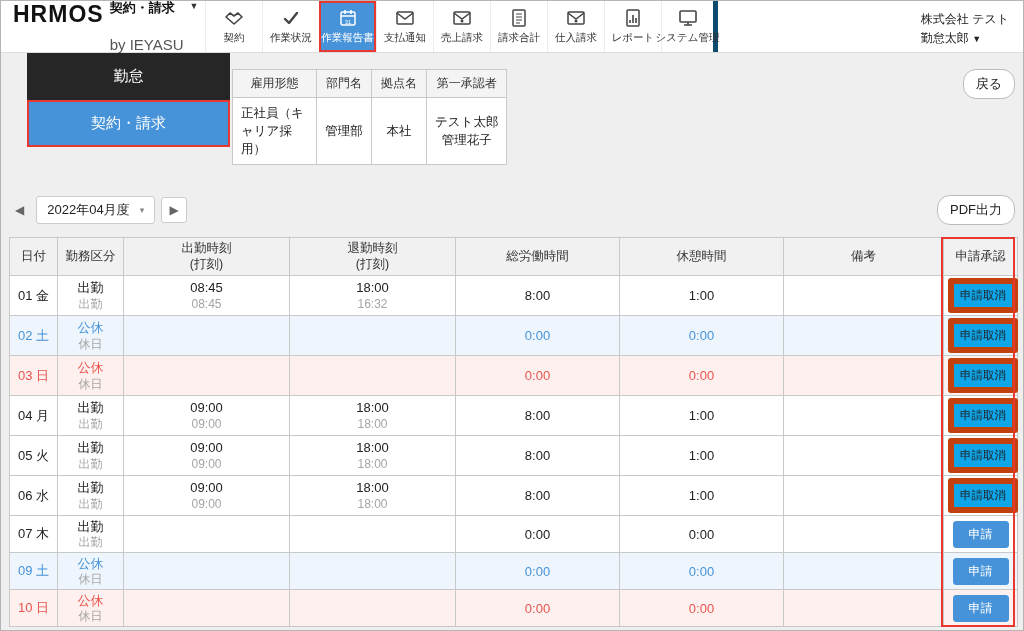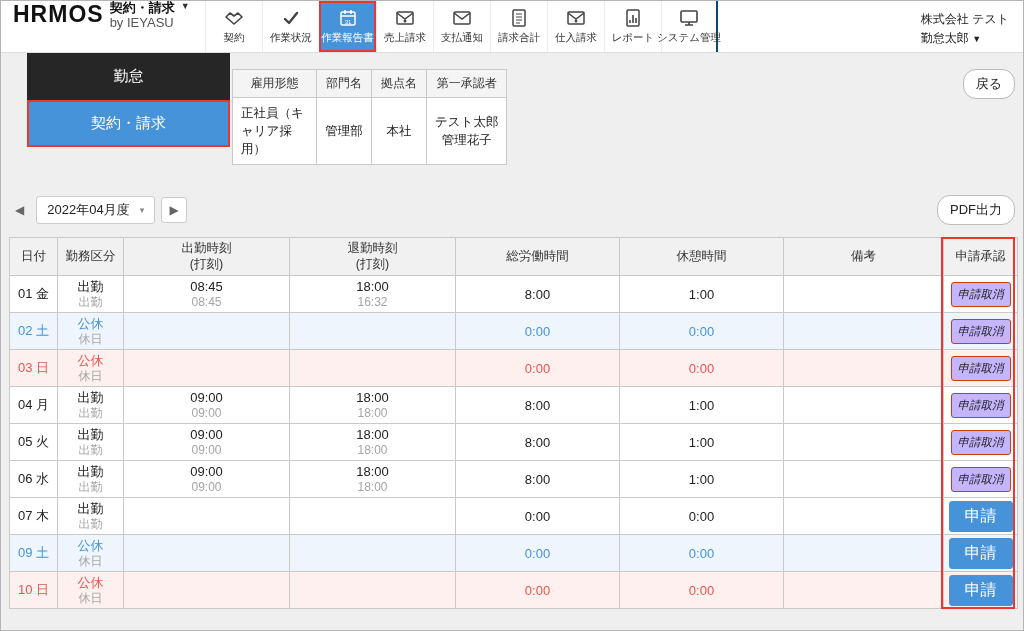--- a/index.html
+++ b/index.html
@@ -10,25 +10,25 @@
   html,body { background:#fff; }
   body { width:1024px; height:631px; font-family:"Liberation Sans","DejaVu Sans",sans-serif; overflow:hidden; }
   .app { width:1024px; height:631px; background:#efefef; border:1px solid #b5b5b5; overflow:hidden; }
 
   
   .topbar { display:flex; height:52px; background:#fff; border-bottom:1px solid #ddd; }
   .logo { width:204px; display:flex; align-items:flex-start; padding-left:12px; gap:6px; cursor:pointer; }
   .logo-hrmos { font-size:23px; font-weight:bold; letter-spacing:1px; color:#111; }
   .logo-prod { display:flex; flex-direction:column; line-height:1.15; }
   .logo-prod-name { font-size:13px; font-weight:bold; color:#111; }
-  .logo-by { font-size:13px; color:#555; }
+  .logo-by { font-size:15px; color:#555;margin-top:20px; }
   .logo-caret { font-size:9px; color:#333; }
   .topnav { display:flex; flex:1; }
   .nav-item { width:57px; display:flex; flex-direction:column; align-items:center; justify-content:center; gap:3px; border-left:1px solid #ececec; cursor:pointer; color:#444; background:#fff; }
-  .nav-item:last-child { border-right:2px solid #0c4a6e; }
+  .nav-item:last-child { border-right:5px solid #0c4a6e; }
   .nav-icon, .nav-icon svg { width:20px; height:20px; display:block; }
   .nav-label { font-size:10.5px; color:#333; white-space:nowrap; }
   .nav-item.active { background:var(--accent-blue); border:2px solid var(--highlight-red); color:#fff; }
   .nav-item.active .nav-label { color:#fff; }
   .account { margin-left:auto; padding:9px 14px 0 6px; font-size:12px; line-height:1.55; color:#222; cursor:pointer; white-space:nowrap; }
   .account .caret { font-size:9px; }
 
   
   .upper { display:flex;padding-left:26px; }
   .sidebar { width:203px; }
@@ -55,22 +55,22 @@
   .table-wrap { position:relative; margin:0 8px; }
   .main-table { width:1008px; table-layout:fixed; border-collapse:collapse; background:#fff; }
   .main-table th { background:#f1f1f1; border:1px solid #c9c9c9; font-weight:normal; font-size:12.5px; color:#333; height:38px; white-space:pre-line; line-height:1.25; text-align:center; }
   .main-table td { border:1px solid #c9c9c9; font-size:13px; text-align:center; height:37px; padding:2px 4px; background:#fff; color:#222; vertical-align:middle; }
   tr.saturday td { background:var(--saturday-bg); }
   tr.sunday td { background:var(--sunday-bg); }
   .main-line { line-height:1.25; }
   .sub-line { font-size:12px; color:var(--sub-text); line-height:1.25; }
   .text-blue { color:var(--accent-blue); }
   .text-red { color:var(--sunday-text); }
-  .btn-cancel { background:#c4b5fd; border:1px solid #c2410c; border-radius:3px; font-size:11.5px; padding:4px 6px; cursor:pointer; color:#222; white-space:nowrap;font-style:italic; }
-  .btn-apply { background:var(--accent-blue); color:#fff; border:1px solid var(--accent-blue); border-radius:3px; font-size:16px; padding:4px 15px; cursor:pointer; white-space:nowrap; }
+  .btn-cancel { background:#0ea5e9; border:6px solid #c2410c; border-radius:3px; font-size:11.5px; padding:4px 6px; cursor:pointer; color:#222; white-space:nowrap; }
+  .btn-apply { background:var(--accent-blue); color:#fff; border:1px solid var(--accent-blue); border-radius:3px; font-size:12px; padding:4px 15px; cursor:pointer; white-space:nowrap; }
   .approval-outline { position:absolute; top:0; right:0; bottom:0; width:74px; border:2px solid var(--highlight-red); pointer-events:none; }
 </style>
 </head>
 <body>
 
 <div class="app">
 
   <header class="topbar">
     <div class="logo">
       <span class="logo-hrmos">HRMOS</span>
@@ -105,33 +105,33 @@
               <text x="10" y="15.5" font-size="6" text-anchor="middle" fill="currentColor">31</text>
             </svg>
           </span>
           <span class="nav-label">作業報告書</span>
         </div>
         <div class="nav-item">
           <span class="nav-icon">
             <svg viewBox="0 0 20 20">
               <rect x="2" y="4" width="16" height="12" rx="1" fill="none" stroke="currentColor" stroke-width="1.5"></rect>
               <path d="M2 5l8 6 8-6" fill="none" stroke="currentColor" stroke-width="1.5"></path>
-              <circle cx="10" cy="13" r="1.5" fill="currentColor"></circle>
-            </svg>
-          </span>
-          <span class="nav-label">売上請求</span>
+            </svg>
+          </span>
+          <span class="nav-label">支払通知</span>
         </div>
         <div class="nav-item">
           <span class="nav-icon">
             <svg viewBox="0 0 20 20">
               <rect x="2" y="4" width="16" height="12" rx="1" fill="none" stroke="currentColor" stroke-width="1.5"></rect>
               <path d="M2 5l8 6 8-6" fill="none" stroke="currentColor" stroke-width="1.5"></path>
-            </svg>
-          </span>
-          <span class="nav-label">支払通知</span>
+              <circle cx="10" cy="13" r="1.5" fill="currentColor"></circle>
+            </svg>
+          </span>
+          <span class="nav-label">売上請求</span>
         </div>
         <div class="nav-item">
           <span class="nav-icon">
             <svg viewBox="0 0 20 20">
               <rect x="4" y="2" width="12" height="16" rx="1" fill="none" stroke="currentColor" stroke-width="1.5"></rect>
               <path d="M7 6h6M7 9h6M7 12h6M7 15h4" stroke="currentColor" stroke-width="1.2" fill="none"></path>
             </svg>
           </span>
           <span class="nav-label">請求合計</span>
         </div>

